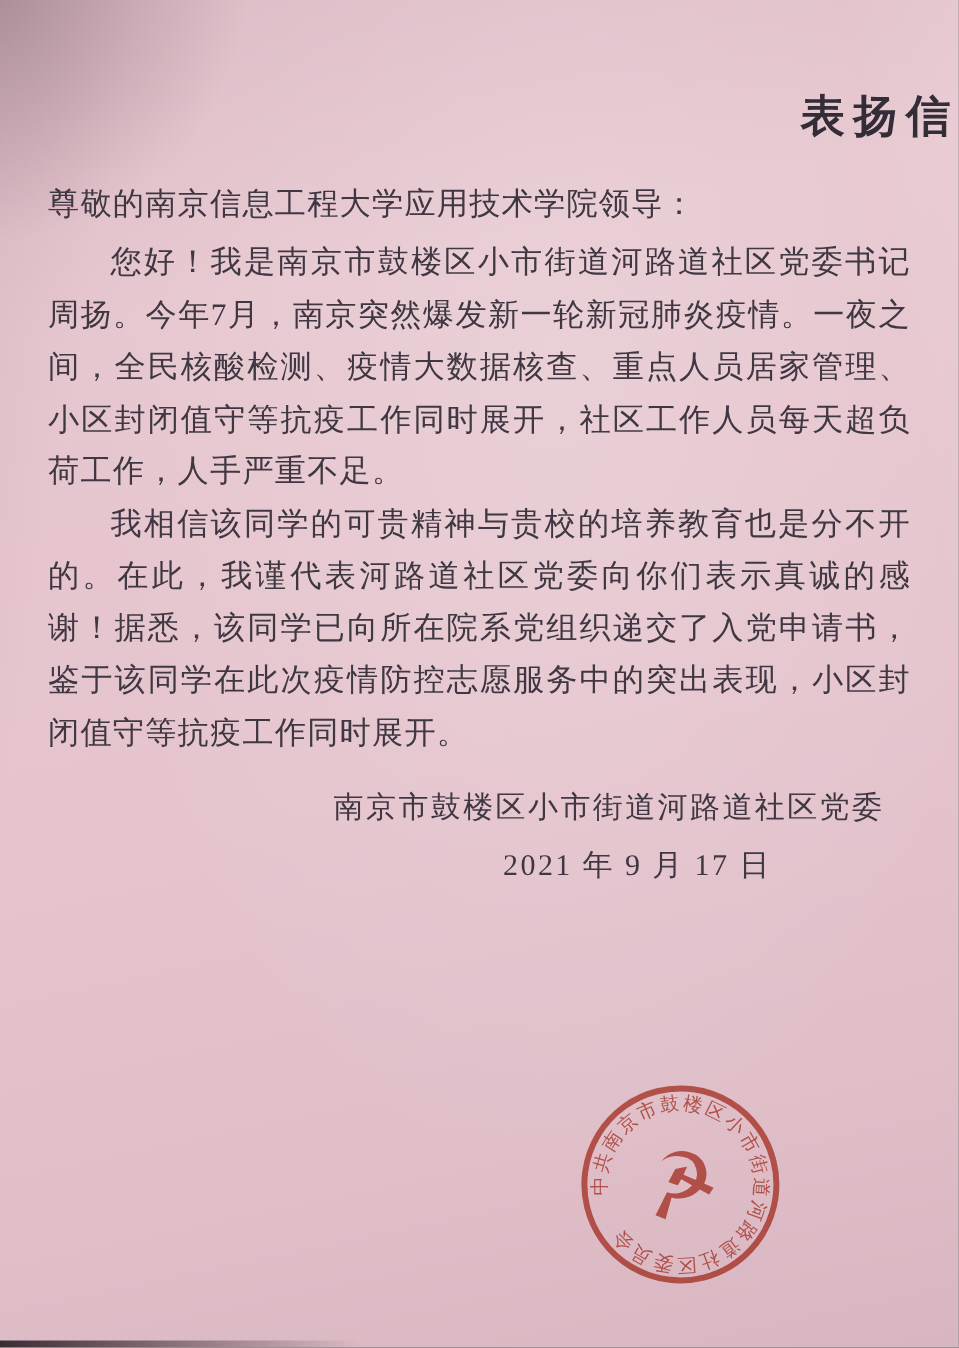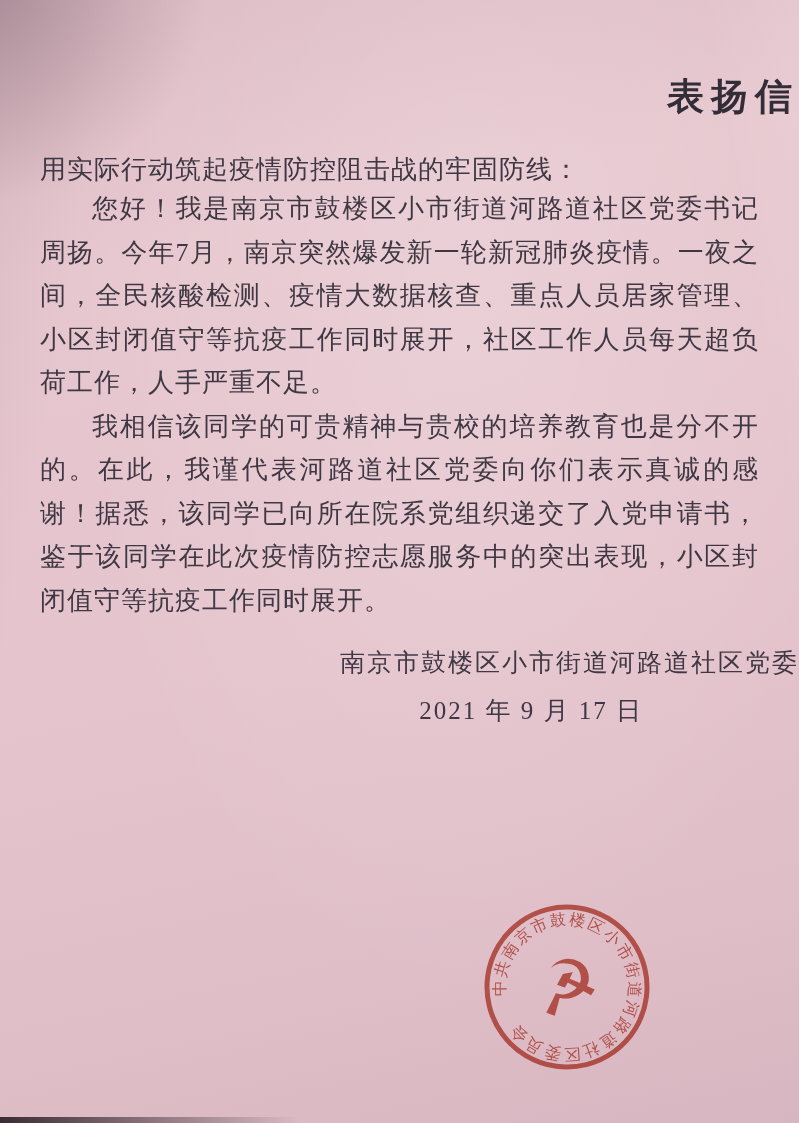--- a/index.html
+++ b/index.html
@@ -24,31 +24,32 @@
     font-size: 37px;
     font-weight: bold;
     letter-spacing: 7px;
     color: #332d38;
   }
   .salutation {
     margin: 0 40px;
     font-size: 26px;
     letter-spacing: 1px;
   }
-  .body { }
+  .body { margin-top: 10px; }
   .body p {
     margin: 0 40px;
     font-size: 26px;
     line-height: 43.5px;
     letter-spacing: 1px;
     text-align: justify;
     text-indent: 2em;
   }
   .signature {
     margin-top: 24px;
+    padding-right: 62px;
     text-align: right;
     font-size: 25px;
     letter-spacing: 2px;
   }
   .date {
     margin-top: 15px;
     padding-right: 156px;
     text-align: right;
     font-size: 25px;
     letter-spacing: 2px;
@@ -73,21 +74,21 @@
     border-top-right-radius: 6px;
   }
 </style>
 </head>
 <body>
 
 <div class="photo">
 
   <div class="title">表扬信</div>
 
-  <div class="salutation">用实际行动筑起疫情防控阻击战的牢固防线：</div>
+  <div class="salutation">尊敬的南京信息工程大学应用技术学院领导：</div>
 
   <div class="body">
     <p>您好！我是南京市鼓楼区小市街道河路道社区党委书记周扬。今年7月，南京突然爆发新一轮新冠肺炎疫情。一夜之间，全民核酸检测、疫情大数据核查、重点人员居家管理、小区封闭值守等抗疫工作同时展开，社区工作人员每天超负荷工作，人手严重不足。</p>
     <p>我相信该同学的可贵精神与贵校的培养教育也是分不开的。在此，我谨代表河路道社区党委向你们表示真诚的感谢！据悉，该同学已向所在院系党组织递交了入党申请书，鉴于该同学在此次疫情防控志愿服务中的突出表现，小区封闭值守等抗疫工作同时展开。</p>
   </div>
 
   <div class="signature">南京市鼓楼区小市街道河路道社区党委</div>
 
   <div class="date">2021 年 9 月 17 日</div>
 

